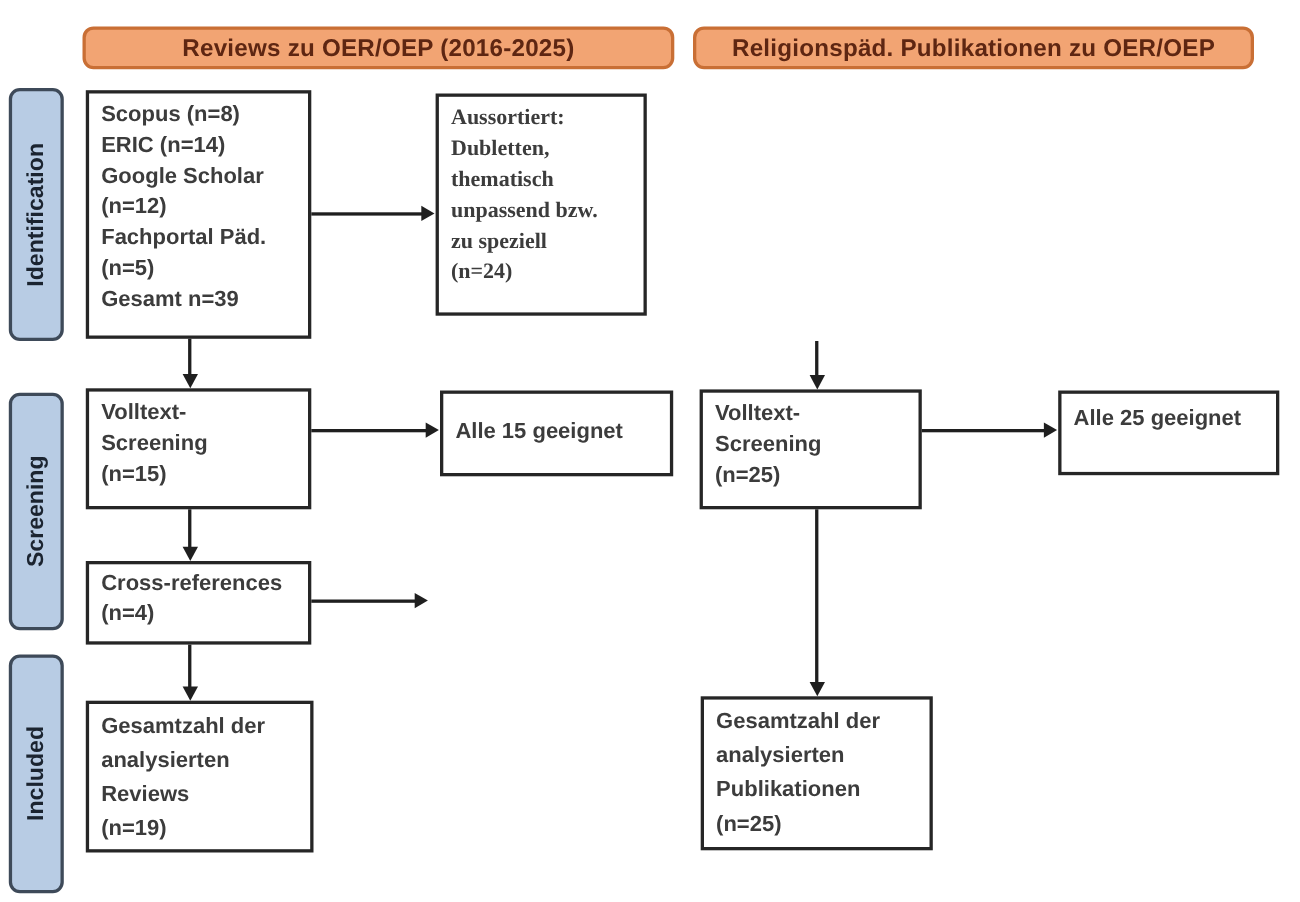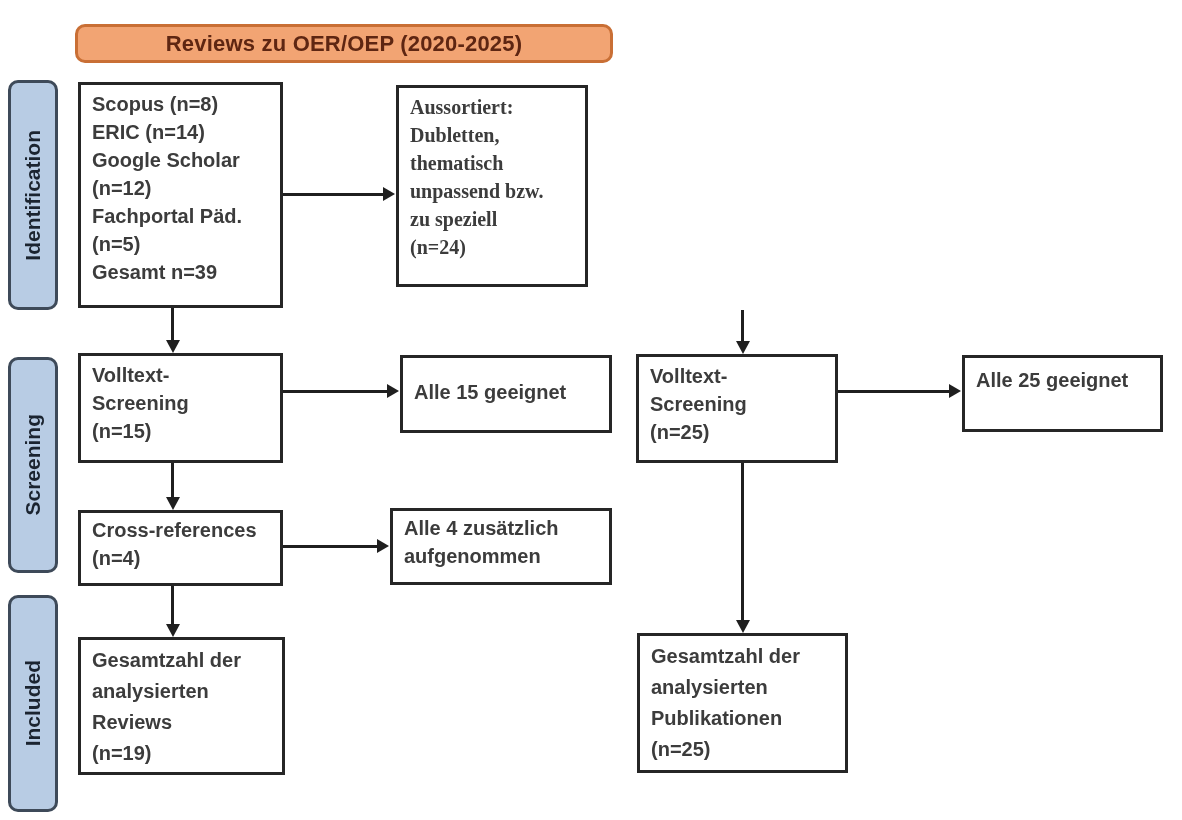--- a/index.html
+++ b/index.html
@@ -77,21 +77,24 @@
   .head-d{position:absolute;width:0;height:0;
     border-left:7px solid transparent;border-right:7px solid transparent;
     border-top:13px solid #1F1F1F;}
 </style>
 </head>
 <body>
 
 <div class="canvas">
 
   <div class="hdr hdr-l">
-    <span>Reviews zu OER/OEP (2020-2025)</span>
+    <span>Reviews zu OER/OEP (2016-2025)</span>
+  </div>
+  <div class="hdr hdr-r">
+    <span>Religionspäd. Publikationen zu OER/OEP</span>
   </div>
 
   <div class="stage stage-1">
     <span>Identification</span>
   </div>
   <div class="stage stage-2">
     <span>Screening</span>
   </div>
   <div class="stage stage-3">
     <span>Included</span>
@@ -114,22 +117,20 @@
   <div class="wbox box-b">Volltext-
 Screening
 (n=15)</div>
   <div class="wbox box-15">Alle 15 geeignet</div>
   <div class="wbox box-f">Volltext-
 Screening
 (n=25)</div>
   <div class="wbox box-g">Alle 25 geeignet</div>
   <div class="wbox box-c">Cross-references
 (n=4)</div>
-  <div class="wbox box-4">Alle 4 zusätzlich
-aufgenommen</div>
 
   <div class="wbox box-d">Gesamtzahl der
 analysierten
 Reviews
 (n=19)</div>
   <div class="wbox box-h">Gesamtzahl der
 analysierten
 Publikationen
 (n=25)</div>
 

